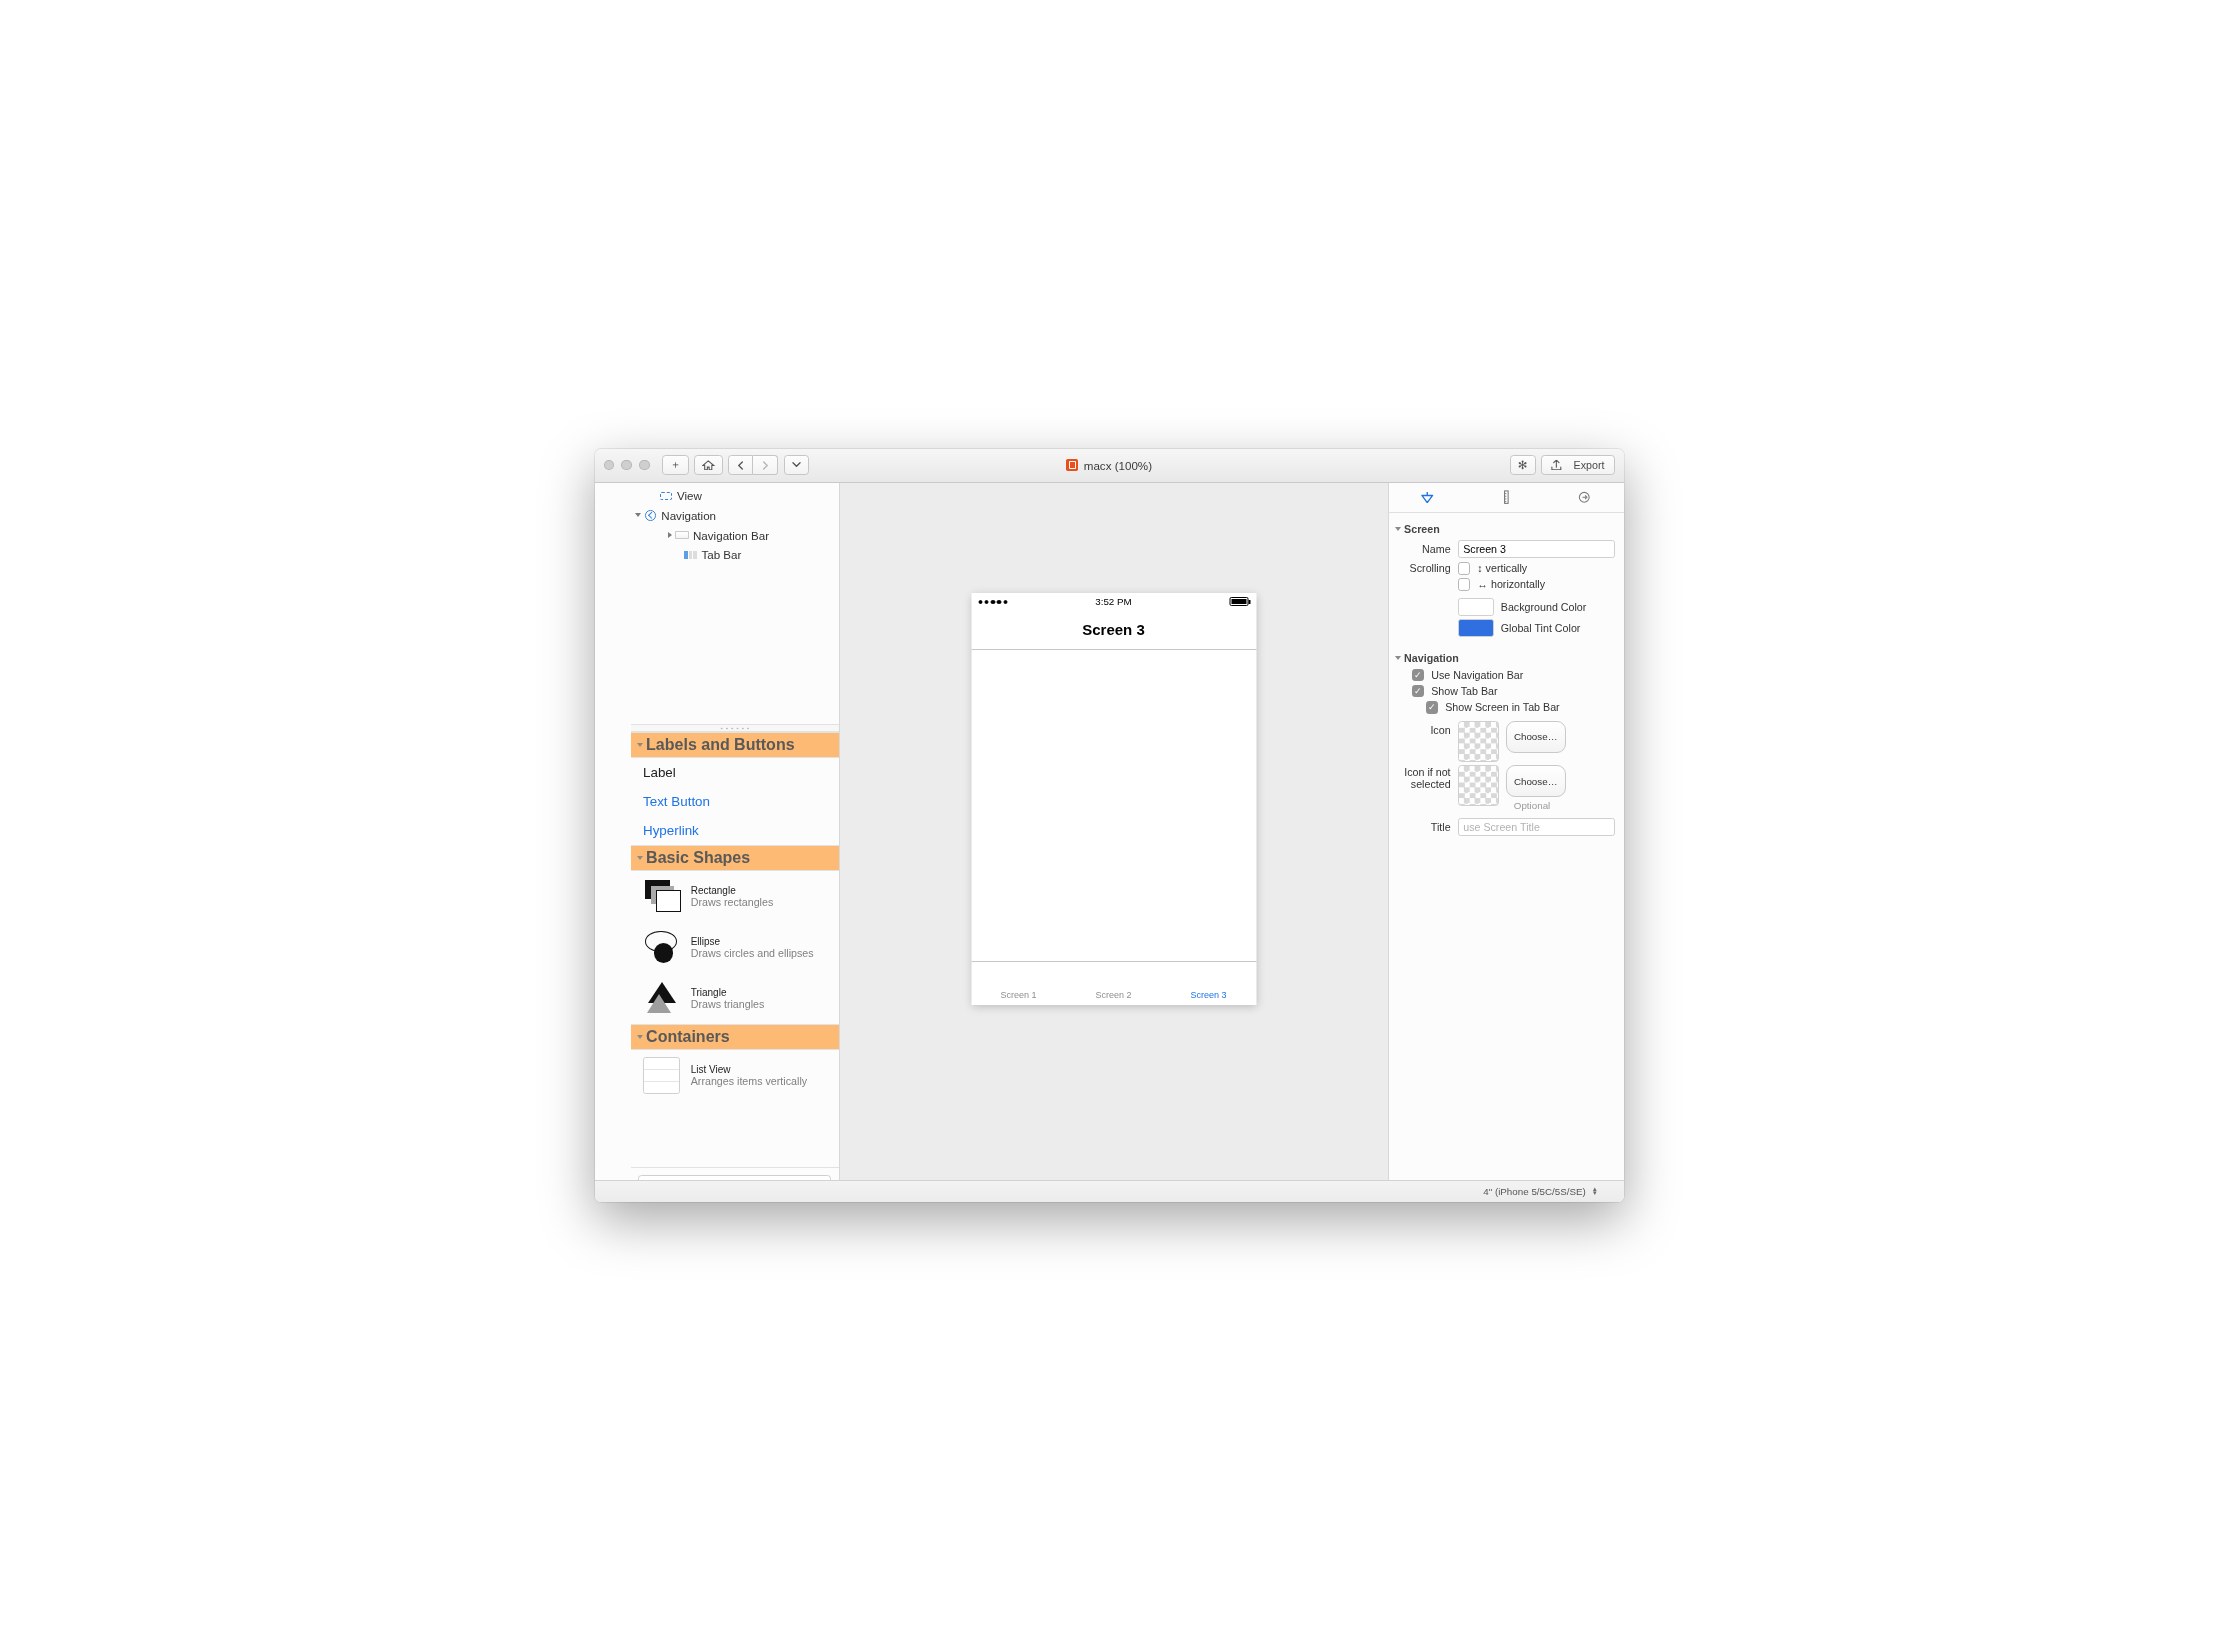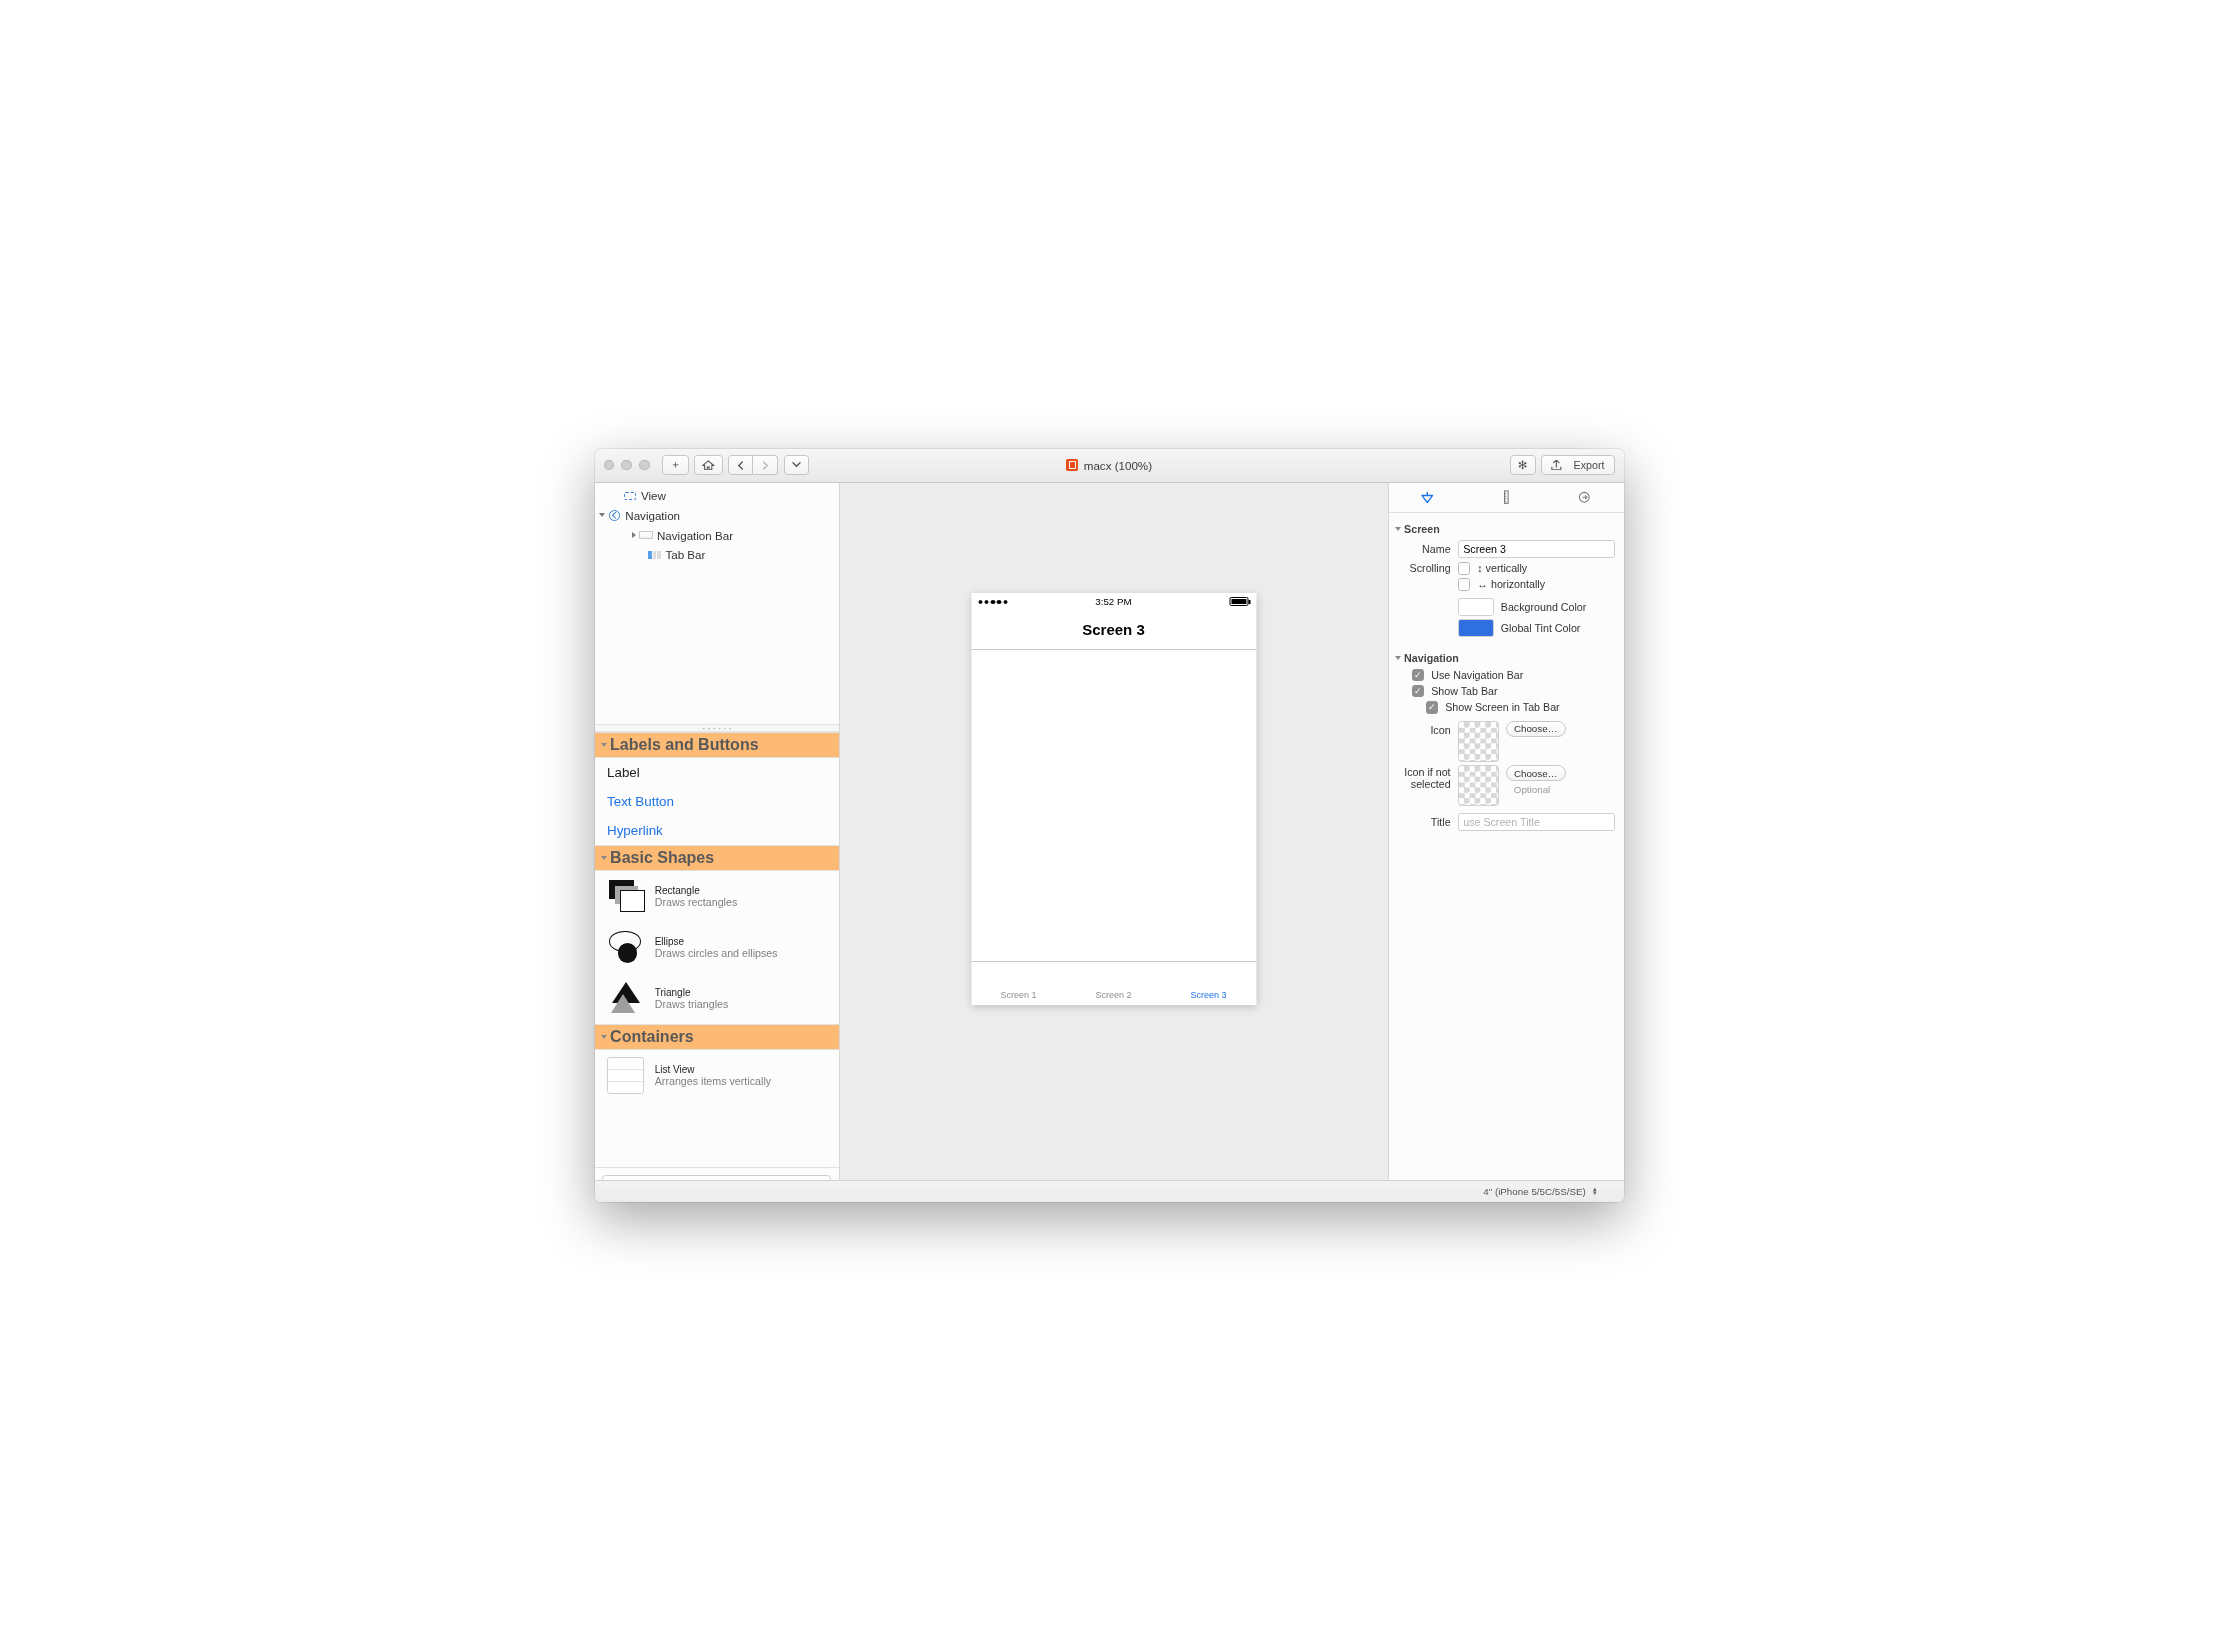--- a/index.html
+++ b/index.html
@@ -59,21 +59,21 @@
   .export-btn svg{width:10.7px;height:10.7px;}
   
   
   .body-row { flex:1; display:flex; min-height:0;}
   
   
   .sidebar-left {
     width: 245px;
     background: #fcfcfc;
     border-right: 0.9px solid #d8d8d8;
-    display:flex; flex-direction:column;
+    display:flex; flex-direction:column;padding-left:36px;
   }
   .outline {
     padding: 3.6px 0 0 0;
     font-size: 11.6px;
     color:#333;
   }
   .outline-row { display:flex; align-items:center; height:19.6px; gap:3.6px; padding-left: 5.3px;}
   .tri { display:inline-block;width:0;height:0;border-top:3.6px solid transparent;border-bottom:3.6px solid transparent;border-left:4.5px solid #7a7a7a;}
   .tri.down{ transform:rotate(90deg);}
   .glyph-box { width:14.3px;height:10.7px;display:inline-flex;align-items:center;justify-content:center;}
@@ -155,21 +155,21 @@
   .frow{display:flex;align-items:center;margin:3.6px 0;gap:7.1px;}
   .flabel{width:55px;text-align:right;font-size:10.7px;color:#333;}
   .ftext{flex:1;height:18px;border:0.9px solid #cfcfcf;border-radius:2.7px;background:#fff;padding:0 4.5px;font-size:10.7px;}
   .ftext::placeholder{color:#b3b3b3;}
   .chk{width:12.5px;height:12.5px;border:0.9px solid #b7b7b7;border-radius:2.7px;background:#fff;display:inline-flex;align-items:center;justify-content:center;font-size:9px;color:#fff;}
   .chk.on{background:#8f8f8f;border-color:#8f8f8f;}
   .chk.on::after{content:"✓";}
   .swatch{width:36px;height:18px;border:0.9px solid #d0d0d0;border-radius:2.7px;background:#fff;}
   .swatch.blue{background:#2f6fe0;}
   .swatch.checker{background:repeating-conic-gradient(#d8d8d8 0 25%,#fff 0 50%) 0 0/10.7px 10.7px;}
-  .mini-btn{height:16px;border:0.9px solid #c9c9c9;border-radius:9px;background:linear-gradient(#fff,#f3f3f3);padding:0 7.1px;font-size:9.8px;color:#333;display:inline-flex;align-items:center;}
+  .mini-btn{height:32px;border:0.9px solid #c9c9c9;border-radius:9px;background:linear-gradient(#fff,#f3f3f3);padding:0 7.1px;font-size:9.8px;color:#333;display:inline-flex;align-items:center;}
   .indent1{padding-left:16px;}
   .indent2{padding-left:30px;}
   .hint{font-size:9.8px;color:#9a9a9a;margin-left:8px;}
   .icon-well{width:41px;height:41px;border:0.9px solid #d0d0d0;border-radius:3.6px;}
   svg{display:block;}
 </style>
 </head>
 <body>
 
 <div class="window">

